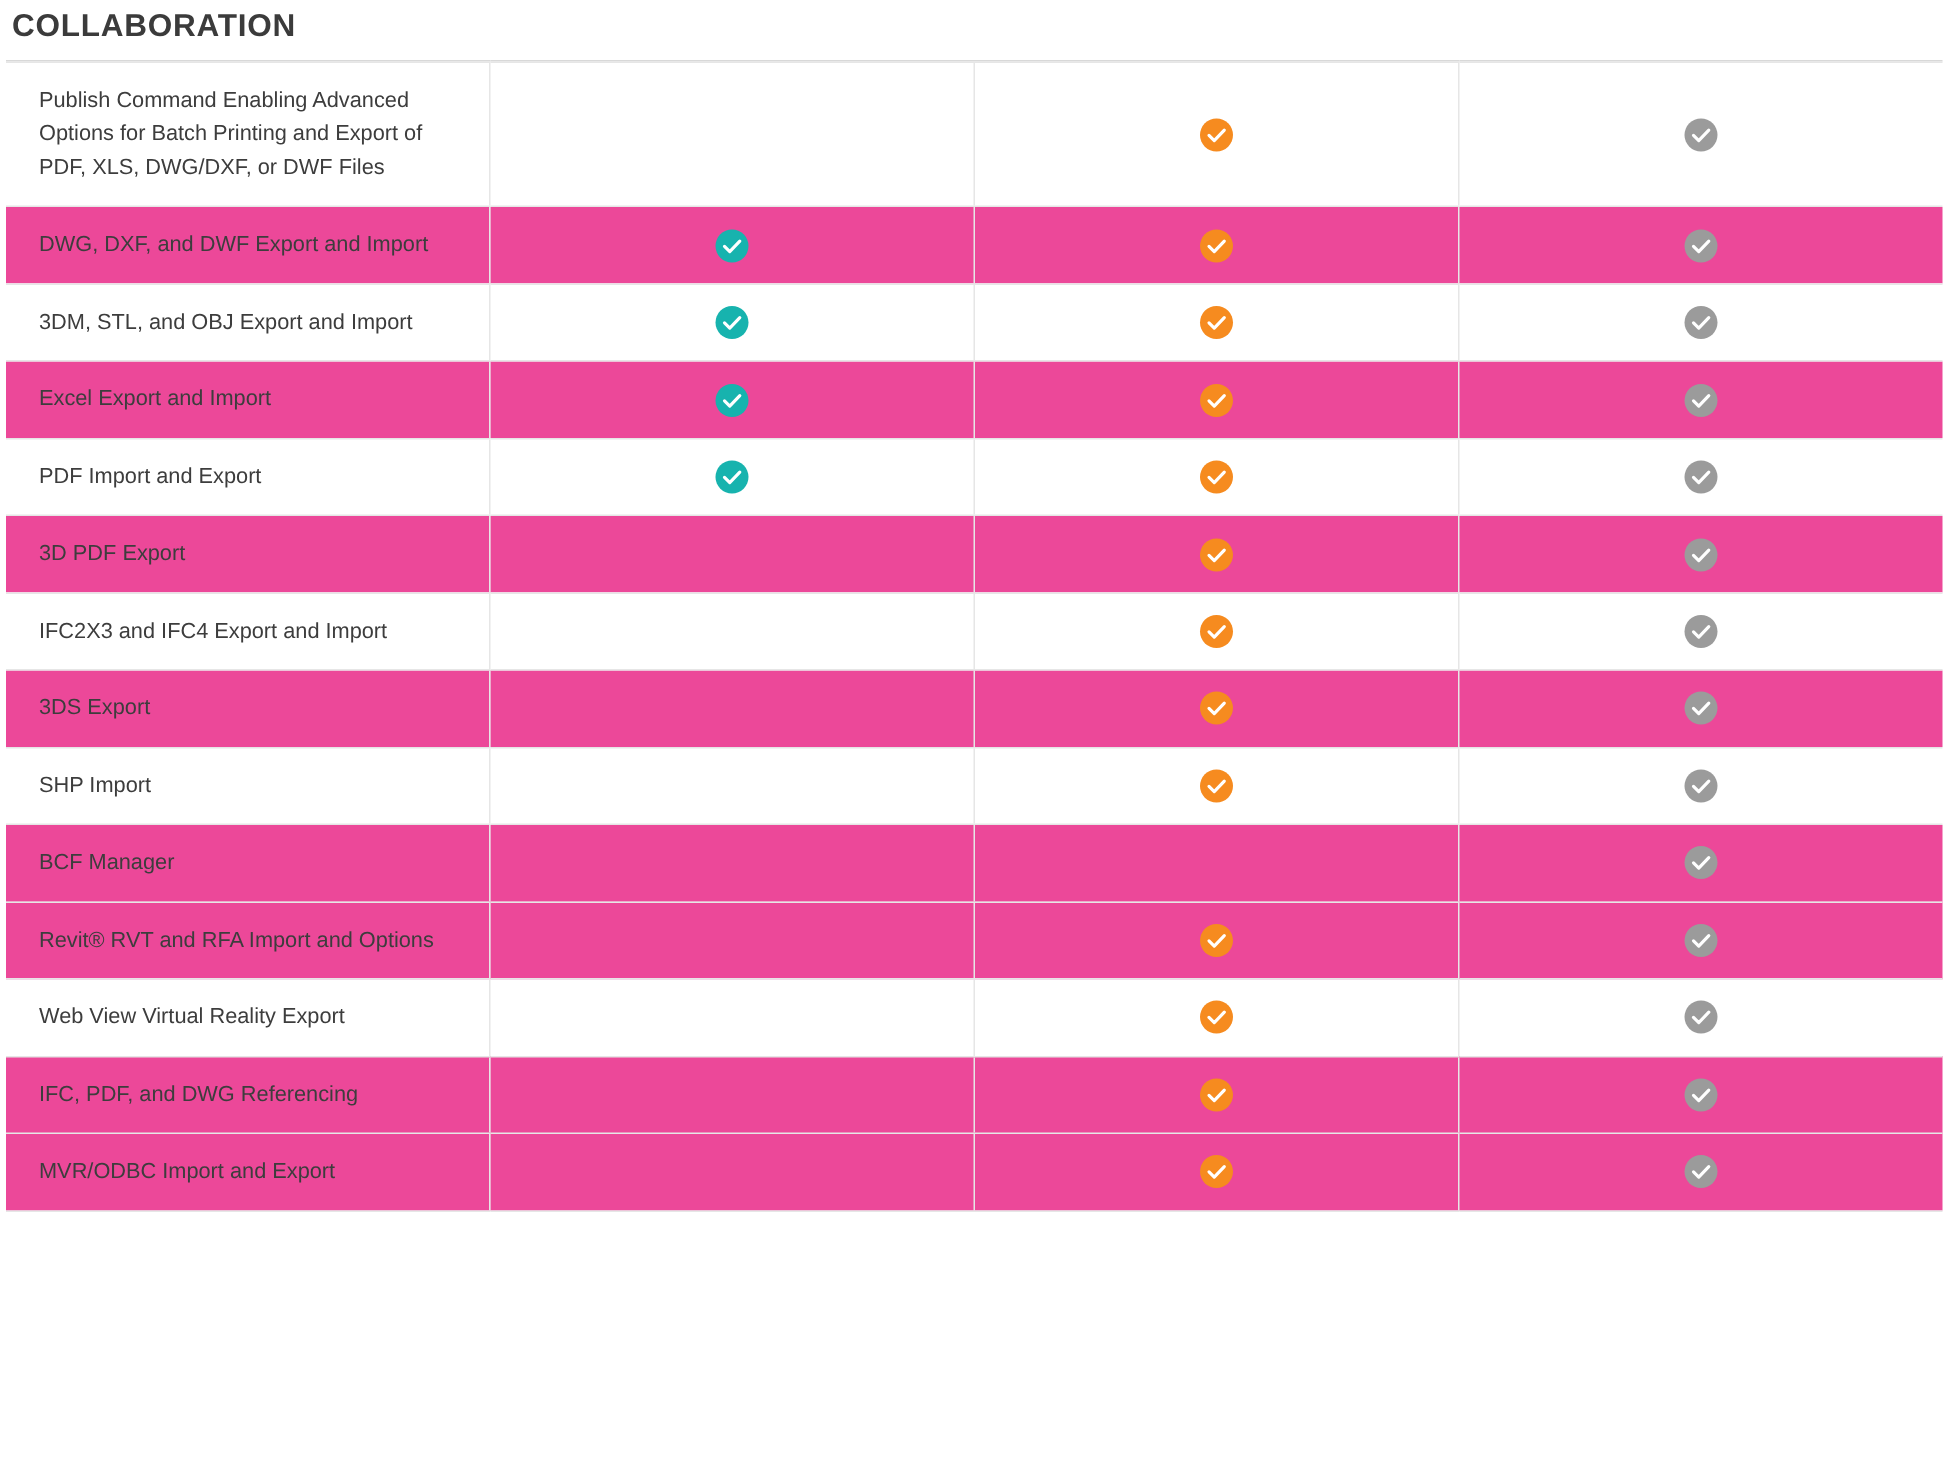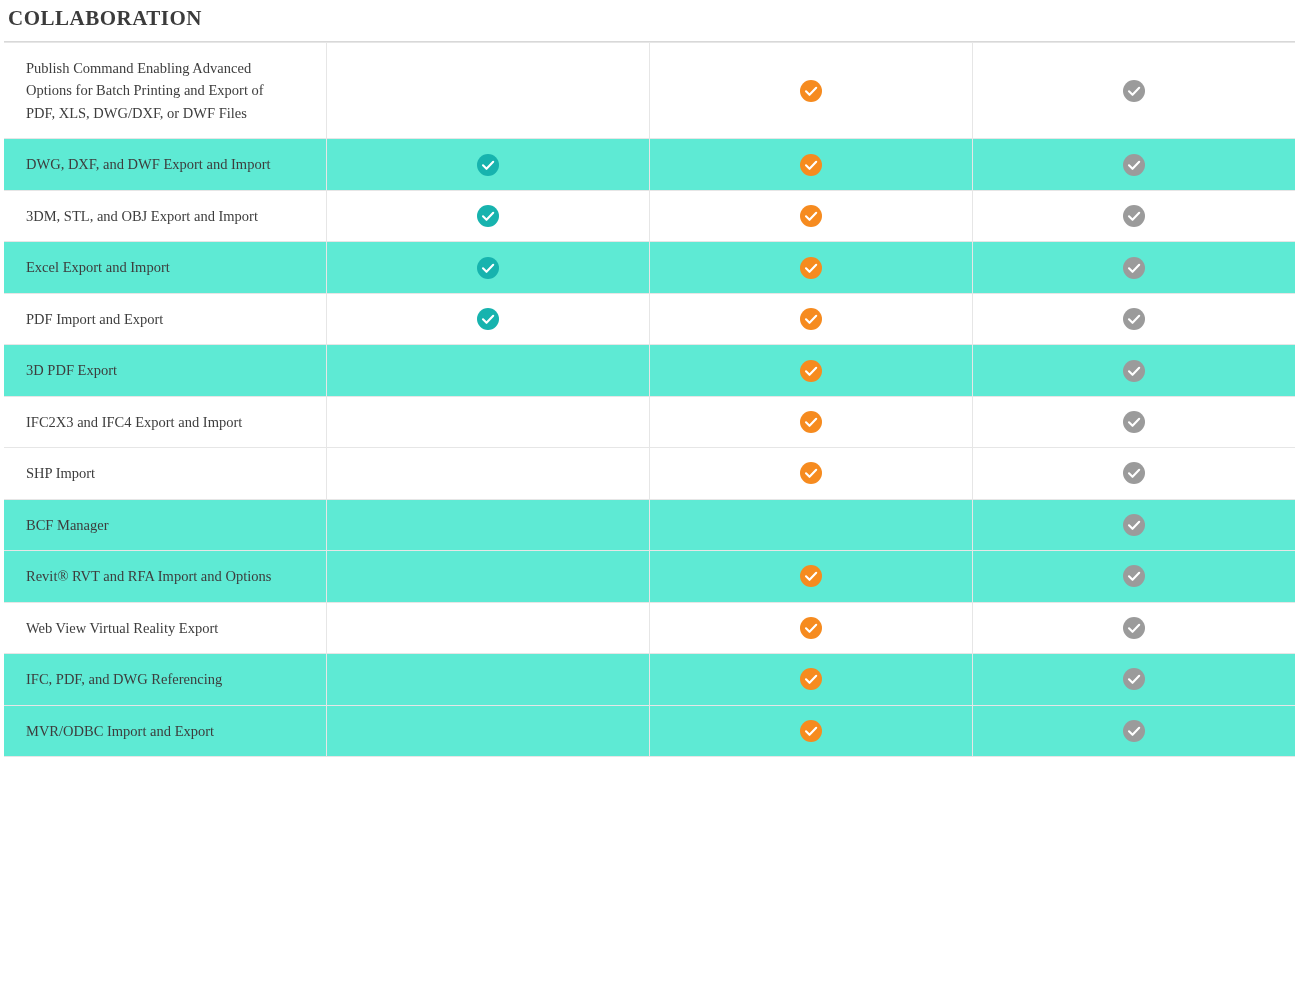--- a/index.html
+++ b/index.html
@@ -10,21 +10,20 @@
   body {
     width: 1299px;
     height: 983px;
     font-family: "Liberation Sans", sans-serif;
     color: #333333;
     overflow: hidden;
   }
   .page {
     width: 1299px;
     position: relative;
-    font-family: Liberation Serif, serif;
   }
   .section-title {
     font-size: 21px;
     font-weight: bold;
     letter-spacing: 0.5px;
     color: #3b3b3b;
     padding: 6px 0 10px 8px;
     margin: 0;
   }
   table.compare {
@@ -53,21 +52,21 @@
   }
   td.mark {
     width: 128px;
     text-align: center;
     padding: 6px 0;
   }
   td.mark.col-a { width: 174px; }
   td.mark.col-b { width: 128px; }
   td.mark.col-c { width: 117px; }
 
-  tr.alt td { background: #5eead4; }
+  tr.alt td { background: #ec4899; }
   tr.plain td { background: #ffffff; }
 
   
   td.sep-left { border-left: 1px solid #e6e6e6; }
 
   .check {
     display: inline-block;
     width: 22px;
     height: 22px;
     border-radius: 50%;
@@ -171,20 +170,30 @@
         <tr class="plain">
           <td class="feature">IFC2X3 and IFC4 Export and Import</td>
           <td class="mark col-a sep-left"><span class="empty-cell"></span></td>
           <td class="mark col-b sep-left"><span class="check orange" style="background: rgb(246, 139, 31);"><svg class="tick" viewBox="0 0 22 22" xmlns="http://www.w3.org/2000/svg">
                 <path d="M6 11.3 L9.5 14.8 L16.2 7.8" fill="none" stroke="#ffffff" stroke-width="2.1" stroke-linecap="round" stroke-linejoin="round"></path>
               </svg></span></td>
           <td class="mark col-c sep-left"><span class="check gray" style="background: rgb(155, 155, 155);"><svg class="tick" viewBox="0 0 22 22" xmlns="http://www.w3.org/2000/svg">
                 <path d="M6 11.3 L9.5 14.8 L16.2 7.8" fill="none" stroke="#ffffff" stroke-width="2.1" stroke-linecap="round" stroke-linejoin="round"></path>
               </svg></span></td>
         </tr>
+        <tr class="alt">
+          <td class="feature">3DS Export</td>
+          <td class="mark col-a sep-left"><span class="empty-cell"></span></td>
+          <td class="mark col-b sep-left"><span class="check orange" style="background: rgb(246, 139, 31);"><svg class="tick" viewBox="0 0 22 22" xmlns="http://www.w3.org/2000/svg">
+                <path d="M6 11.3 L9.5 14.8 L16.2 7.8" fill="none" stroke="#ffffff" stroke-width="2.1" stroke-linecap="round" stroke-linejoin="round"></path>
+              </svg></span></td>
+          <td class="mark col-c sep-left"><span class="check gray" style="background: rgb(155, 155, 155);"><svg class="tick" viewBox="0 0 22 22" xmlns="http://www.w3.org/2000/svg">
+                <path d="M6 11.3 L9.5 14.8 L16.2 7.8" fill="none" stroke="#ffffff" stroke-width="2.1" stroke-linecap="round" stroke-linejoin="round"></path>
+              </svg></span></td>
+        </tr>
         <tr class="plain">
           <td class="feature">SHP Import</td>
           <td class="mark col-a sep-left"><span class="empty-cell"></span></td>
           <td class="mark col-b sep-left"><span class="check orange" style="background: rgb(246, 139, 31);"><svg class="tick" viewBox="0 0 22 22" xmlns="http://www.w3.org/2000/svg">
                 <path d="M6 11.3 L9.5 14.8 L16.2 7.8" fill="none" stroke="#ffffff" stroke-width="2.1" stroke-linecap="round" stroke-linejoin="round"></path>
               </svg></span></td>
           <td class="mark col-c sep-left"><span class="check gray" style="background: rgb(155, 155, 155);"><svg class="tick" viewBox="0 0 22 22" xmlns="http://www.w3.org/2000/svg">
                 <path d="M6 11.3 L9.5 14.8 L16.2 7.8" fill="none" stroke="#ffffff" stroke-width="2.1" stroke-linecap="round" stroke-linejoin="round"></path>
               </svg></span></td>
         </tr>

